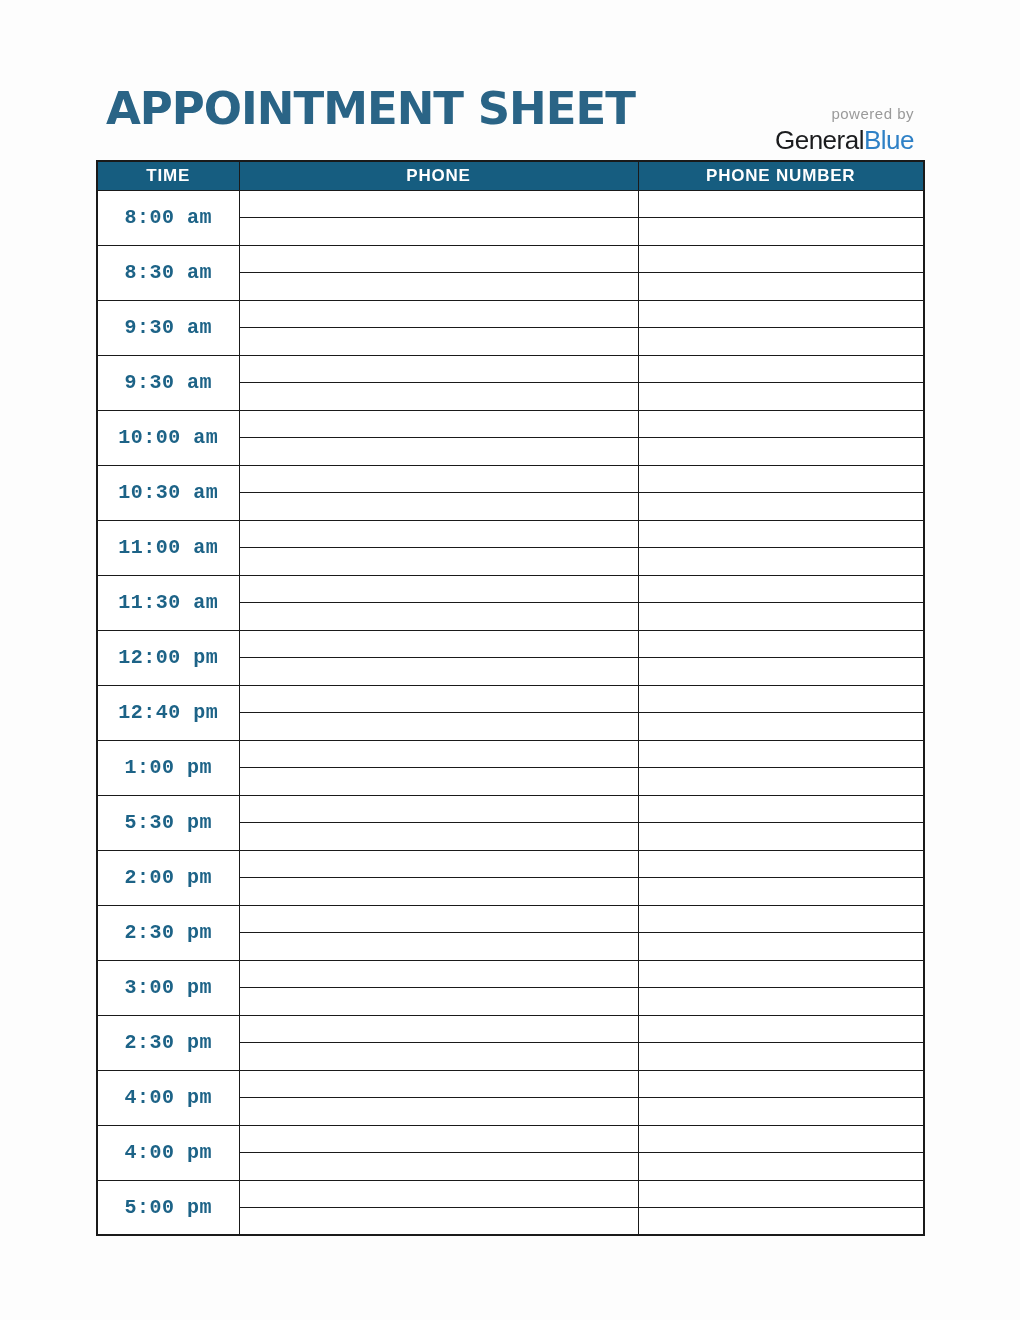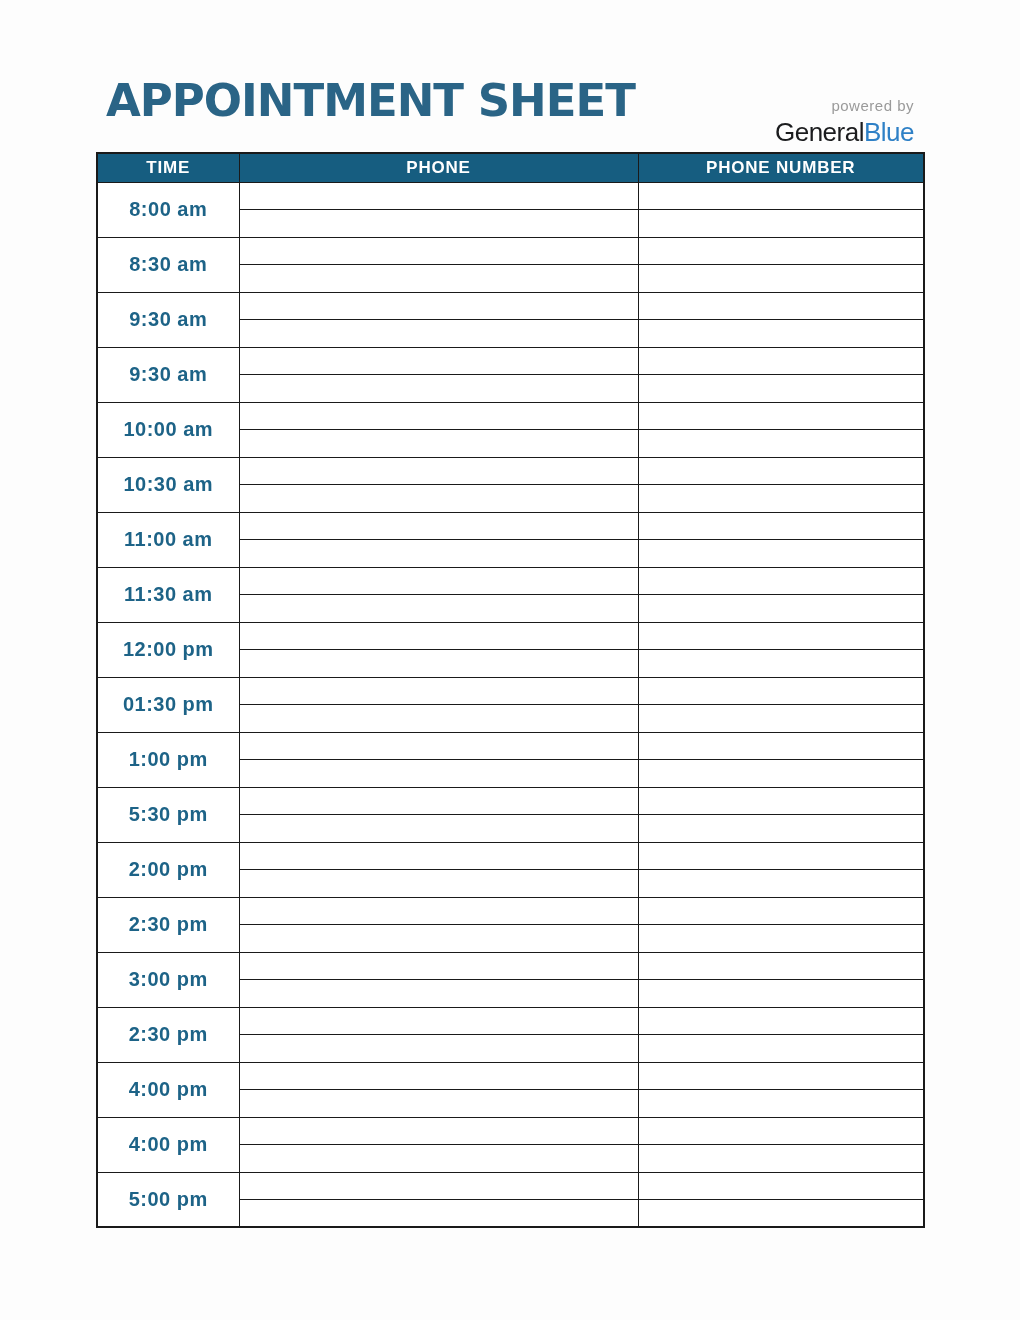--- a/index.html
+++ b/index.html
@@ -11,21 +11,21 @@
     --powered_gray: #9A9A9A;
     --border_col: #1A1A1A;
   }
   * { margin: 0; padding: 0; box-sizing: border-box; }
   html, body {
     width: 1020px; height: 1320px;
     background: #FDFDFD;
     font-family: "Liberation Sans", sans-serif;
     overflow: hidden;
   }
-  .sheet { position: relative; width: 1020px; height: 1086px; }
+  .sheet { position: relative; width: 1020px; height: 1086px; margin-top: 8px; }
 
   .title {
     position: absolute;
     left: 106px; top: 74px;
     font-family: "DejaVu Sans", "Liberation Sans", sans-serif;
     font-size: 45px;
     font-weight: 800;
     letter-spacing: -1px;
     color: var(--title_text);
     white-space: nowrap;
@@ -67,21 +67,21 @@
     font-size: 17px;
     font-weight: 700;
     letter-spacing: 0.8px;
     text-align: center;
     vertical-align: middle;
   }
   .appt-table tbody tr { height: 27.5px; }
   td.time-cell {
     text-align: center;
     vertical-align: middle;
-    font-family: Liberation Sans, sans-serif;
+    font-family: Liberation Mono, monospace;
     font-size: 20px;
     font-weight: 800;
     letter-spacing: 0.5px;
     color: var(--time_text);
     background: #FFFFFF;
   }
   td.entry-cell { background: #FFFFFF; }
 </style>
 </head>
 <body>
@@ -193,21 +193,21 @@
     <td class="time-cell" rowspan="2">12:00 pm</td>
     <td class="entry-cell"></td>
     <td class="entry-cell"></td>
   </tr>
   <tr>
     <td class="entry-cell"></td>
     <td class="entry-cell"></td>
   </tr>
 
   <tr>
-    <td class="time-cell" rowspan="2">01:30 pm</td>
+    <td class="time-cell" rowspan="2">12:40 pm</td>
     <td class="entry-cell"></td>
     <td class="entry-cell"></td>
   </tr>
   <tr>
     <td class="entry-cell"></td>
     <td class="entry-cell"></td>
   </tr>
 
   <tr>
     <td class="time-cell" rowspan="2">1:00 pm</td>

